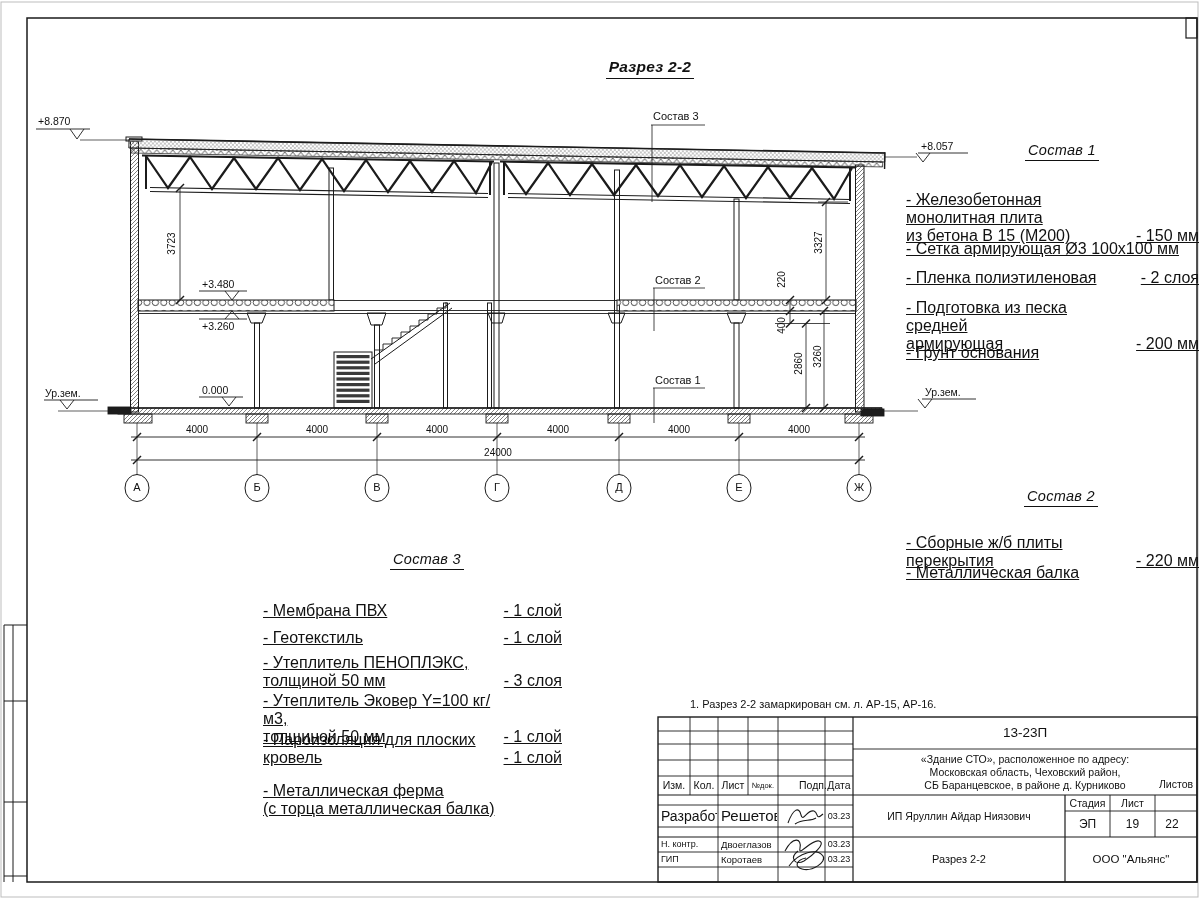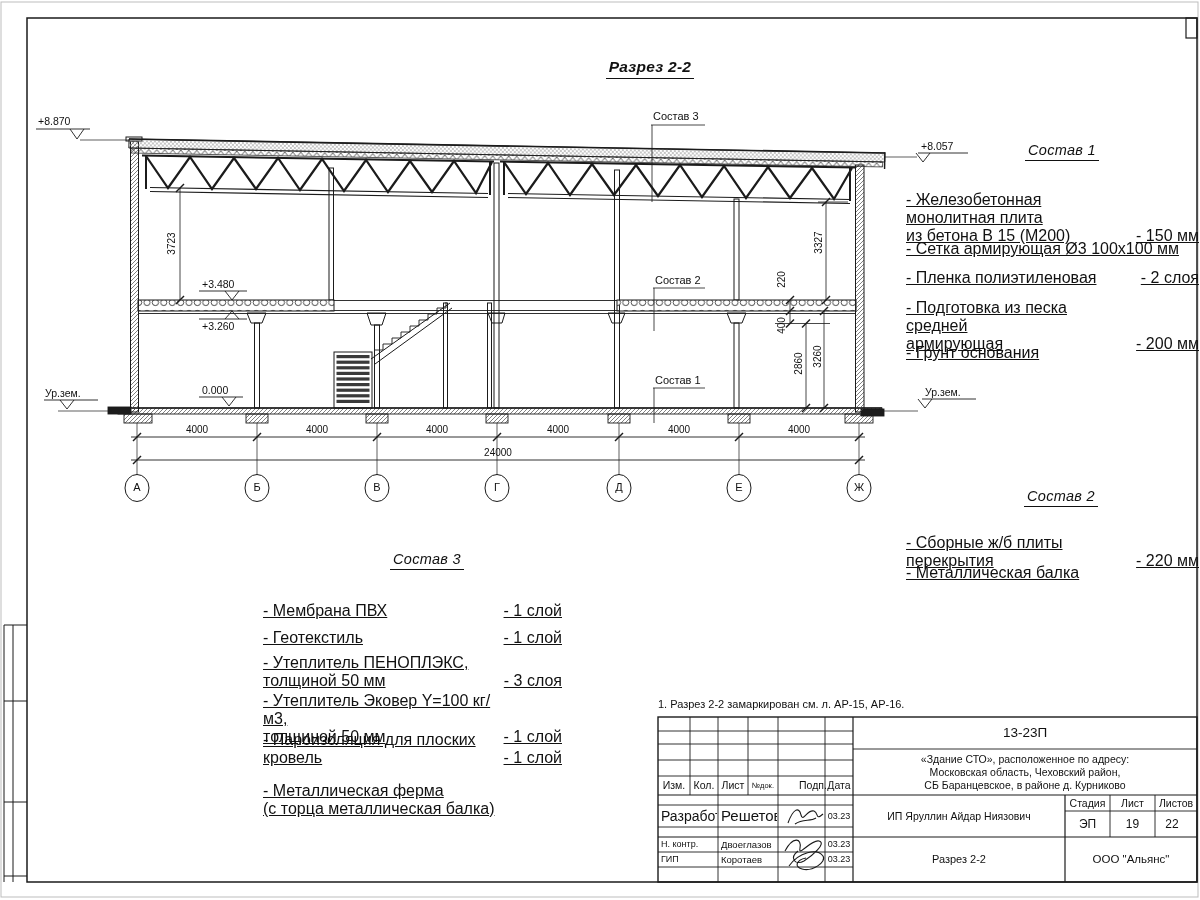--- a/index.html
+++ b/index.html
@@ -1,19 +1,19 @@
 <!DOCTYPE html>
 <html><head>
 <meta charset="utf-8">
 <style>
   html,body{margin:0;padding:0;background:#e8e8e8;}
   #sheet{position:relative;width:1200px;height:900px;background:#ffffff;overflow:hidden;
          font-family:"Liberation Sans",sans-serif;color:#111;}
   #lines{position:absolute;left:0;top:0;}
-  .t{position:absolute;font-size:11.5px;line-height:14.5px;color:#111;white-space:pre-line;}
+  .t{position:absolute;font-size:11.5px;line-height:14.5px;color:#111;white-space:pre-line;margin-left:32px;}
   .hwrap{position:absolute;text-align:center;}
   .it{display:inline-block;font-style:italic;font-size:14.5px;letter-spacing:.3px;
       border-bottom:1px solid #111;padding:0 3px 2px 3px;white-space:nowrap;}
   .maintitle{font-size:15.5px;font-weight:bold;}
   .li{position:absolute;display:flex;justify-content:space-between;align-items:flex-end;text-decoration:underline;}
   .li .nm{white-space:pre-line;}
   .li .q{white-space:nowrap;margin-left:8px;}
   .dim{position:absolute;font-size:10px;width:60px;text-align:center;white-space:nowrap;}
   .rot{transform:rotate(-90deg);}
   .ann{position:absolute;font-size:10.5px;white-space:nowrap;}
@@ -396,20 +396,20 @@
   <div class="tb" style="left:661px;top:837px;width:56px;height:15px;line-height:15px;font-size:9px">Н. контр.</div>
   <div class="tb" style="left:721px;top:837px;width:56px;height:15px;line-height:15px;font-size:9.5px">Двоеглазов</div>
   <div class="tb c" style="left:825px;top:837px;width:28px;height:15px;line-height:15px;font-size:9px">03.23</div>
   <div class="tb" style="left:661px;top:852px;width:56px;height:15px;line-height:15px;font-size:9px">ГИП</div>
   <div class="tb" style="left:721px;top:852px;width:56px;height:15px;line-height:15px;font-size:9.5px">Коротаев</div>
   <div class="tb c" style="left:825px;top:852px;width:28px;height:15px;line-height:15px;font-size:9px">03.23</div>
 
   <div class="tb fx" style="left:853px;top:795px;width:212px;height:42px;font-size:10.5px">ИП Яруллин Айдар Ниязович</div>
   <div class="tb c" style="left:1065px;top:795px;width:45px;height:16px;line-height:16px;font-size:10.5px">Стадия</div>
   <div class="tb c" style="left:1110px;top:795px;width:45px;height:16px;line-height:16px;font-size:10.5px">Лист</div>
-  <div class="tb c" style="left:1155px;top:795px;width:42px;height:16px;line-height:16px;font-size:10.5px">Листов</div>
+  <div class="tb c" style="left:1155px;top:776px;width:42px;height:16px;line-height:16px;font-size:10.5px">Листов</div>
   <div class="tb c" style="left:1065px;top:811px;width:45px;height:26px;line-height:26px;font-size:12px">ЭП</div>
   <div class="tb c" style="left:1110px;top:811px;width:45px;height:26px;line-height:26px;font-size:12px">19</div>
   <div class="tb c" style="left:1155px;top:811px;width:34px;height:26px;line-height:26px;font-size:12px">22</div>
   <div class="tb c" style="left:853px;top:837px;width:212px;height:45px;line-height:45px;font-size:11px">Разрез 2-2</div>
   <div class="tb c" style="left:1065px;top:837px;width:132px;height:45px;line-height:45px;font-size:11.5px">ООО "Альянс"</div>
 
 </div>
 
 </body></html>

